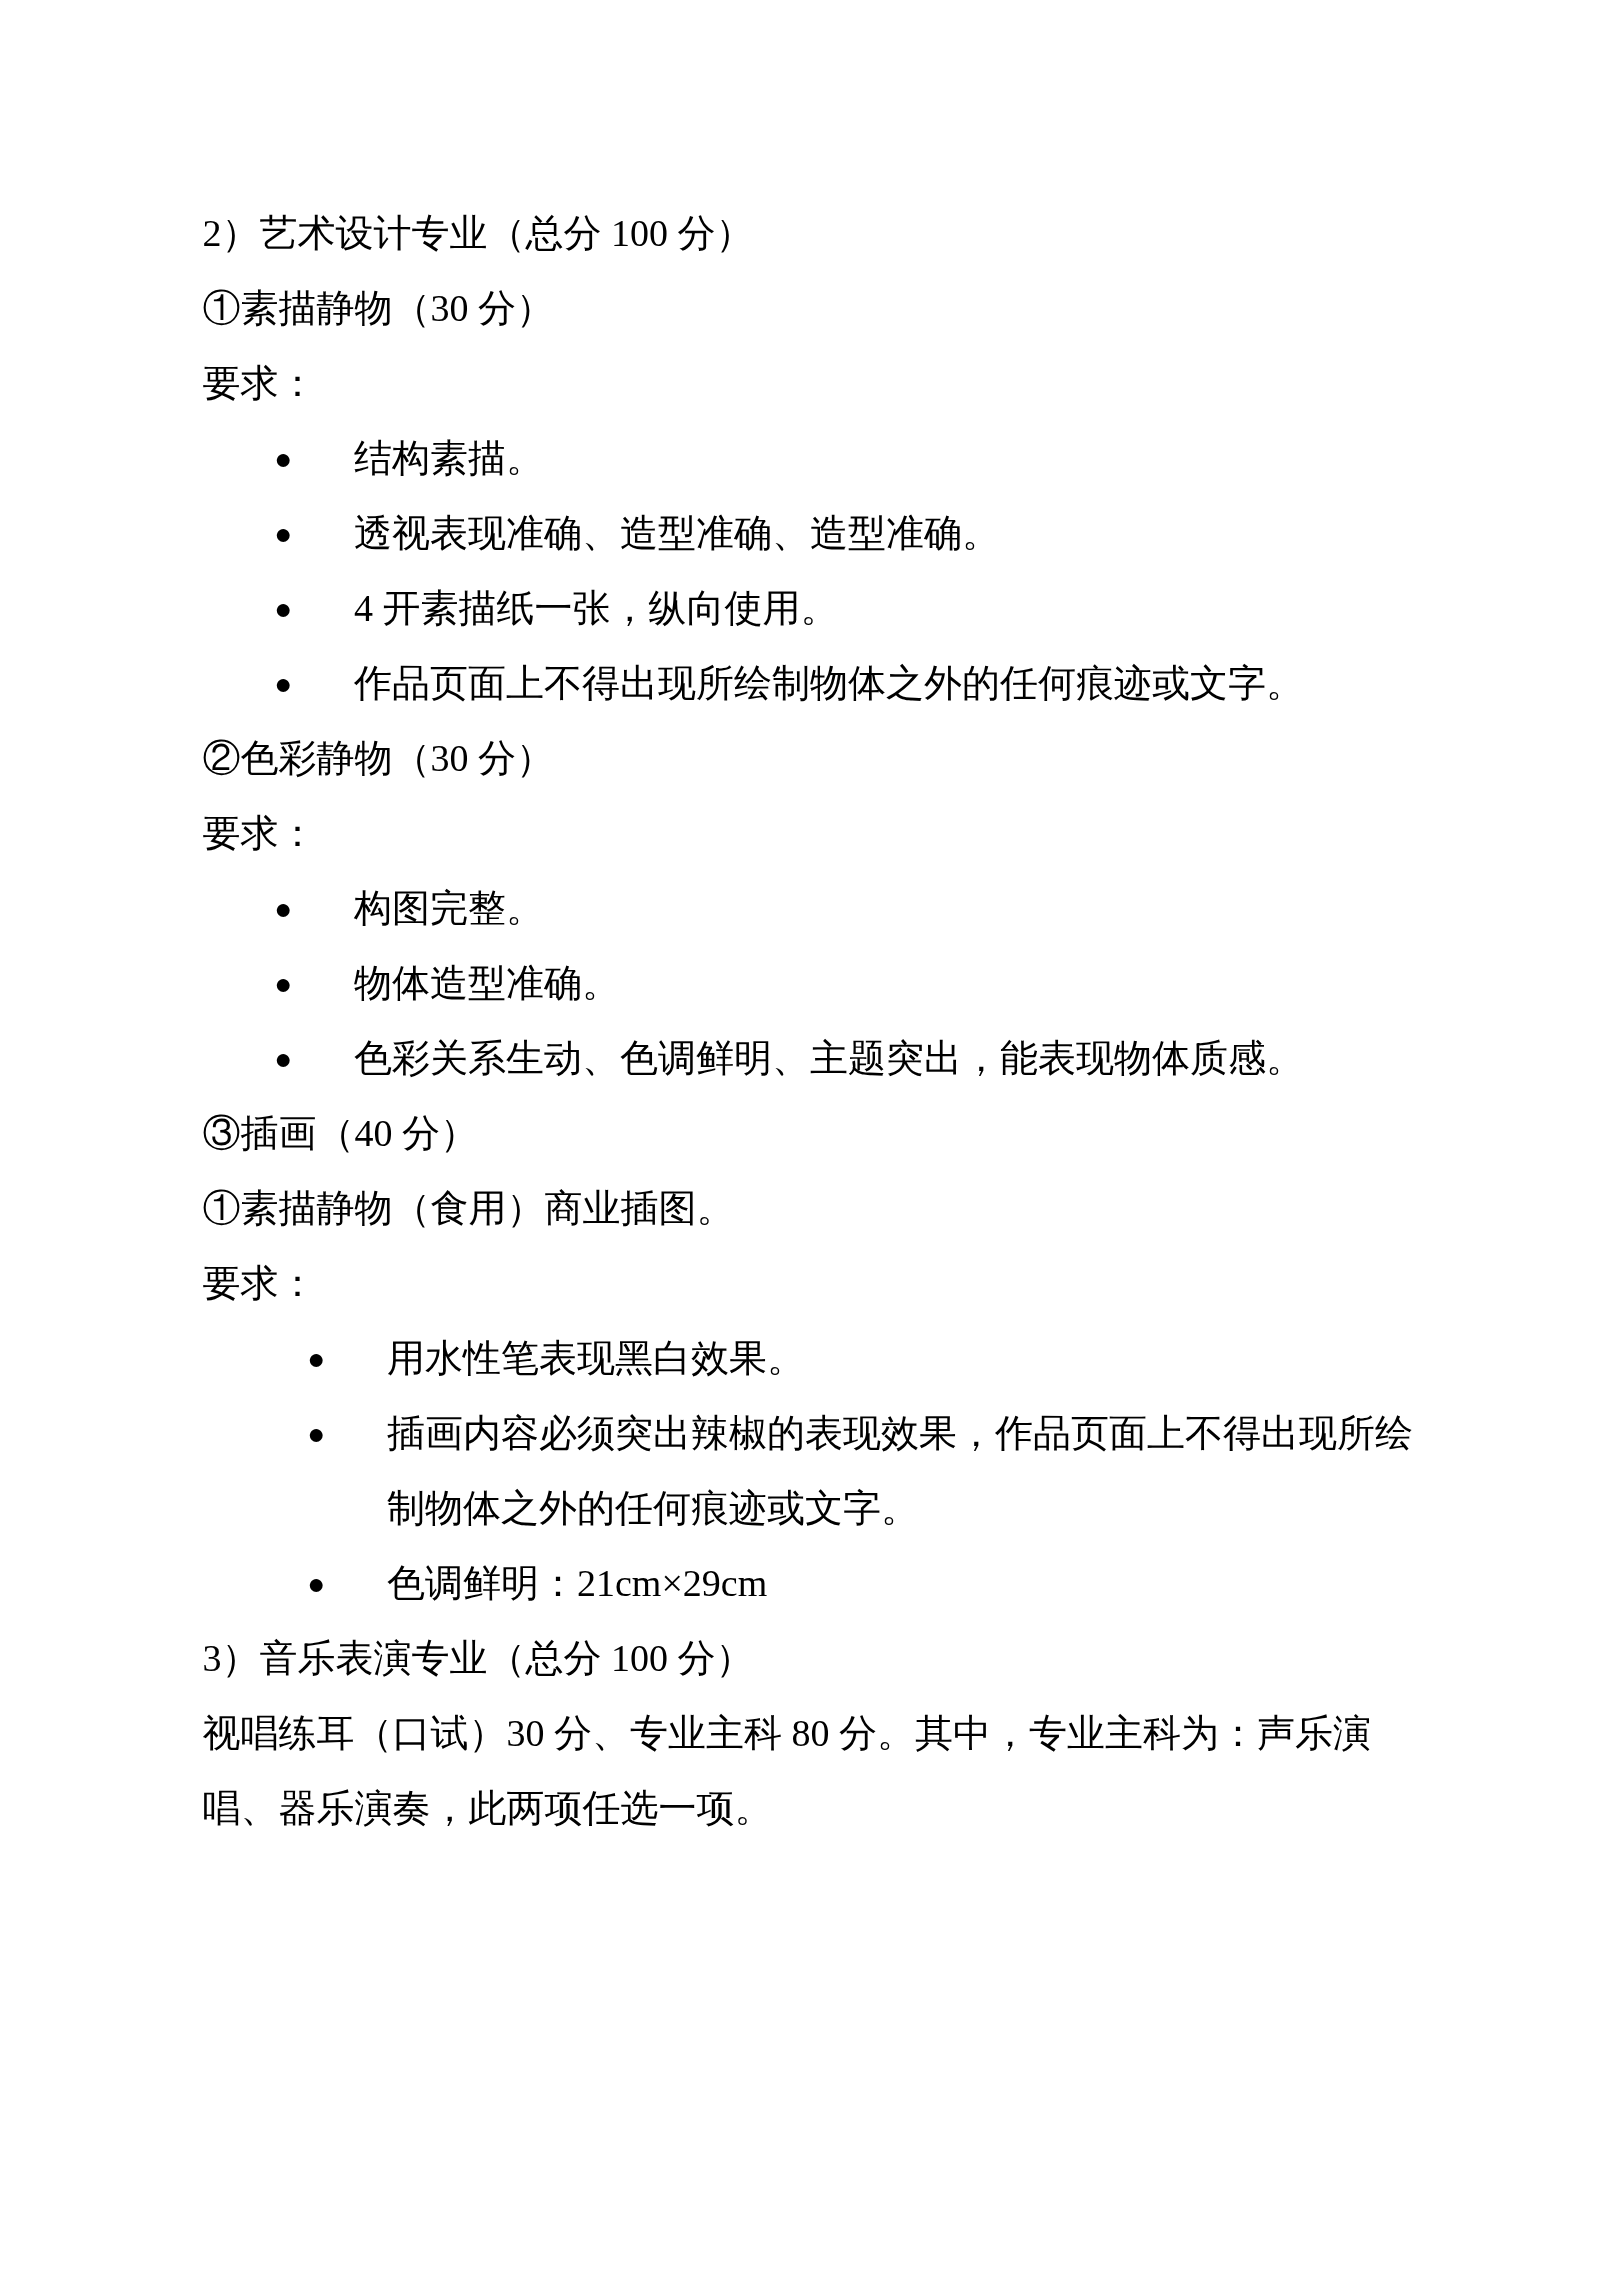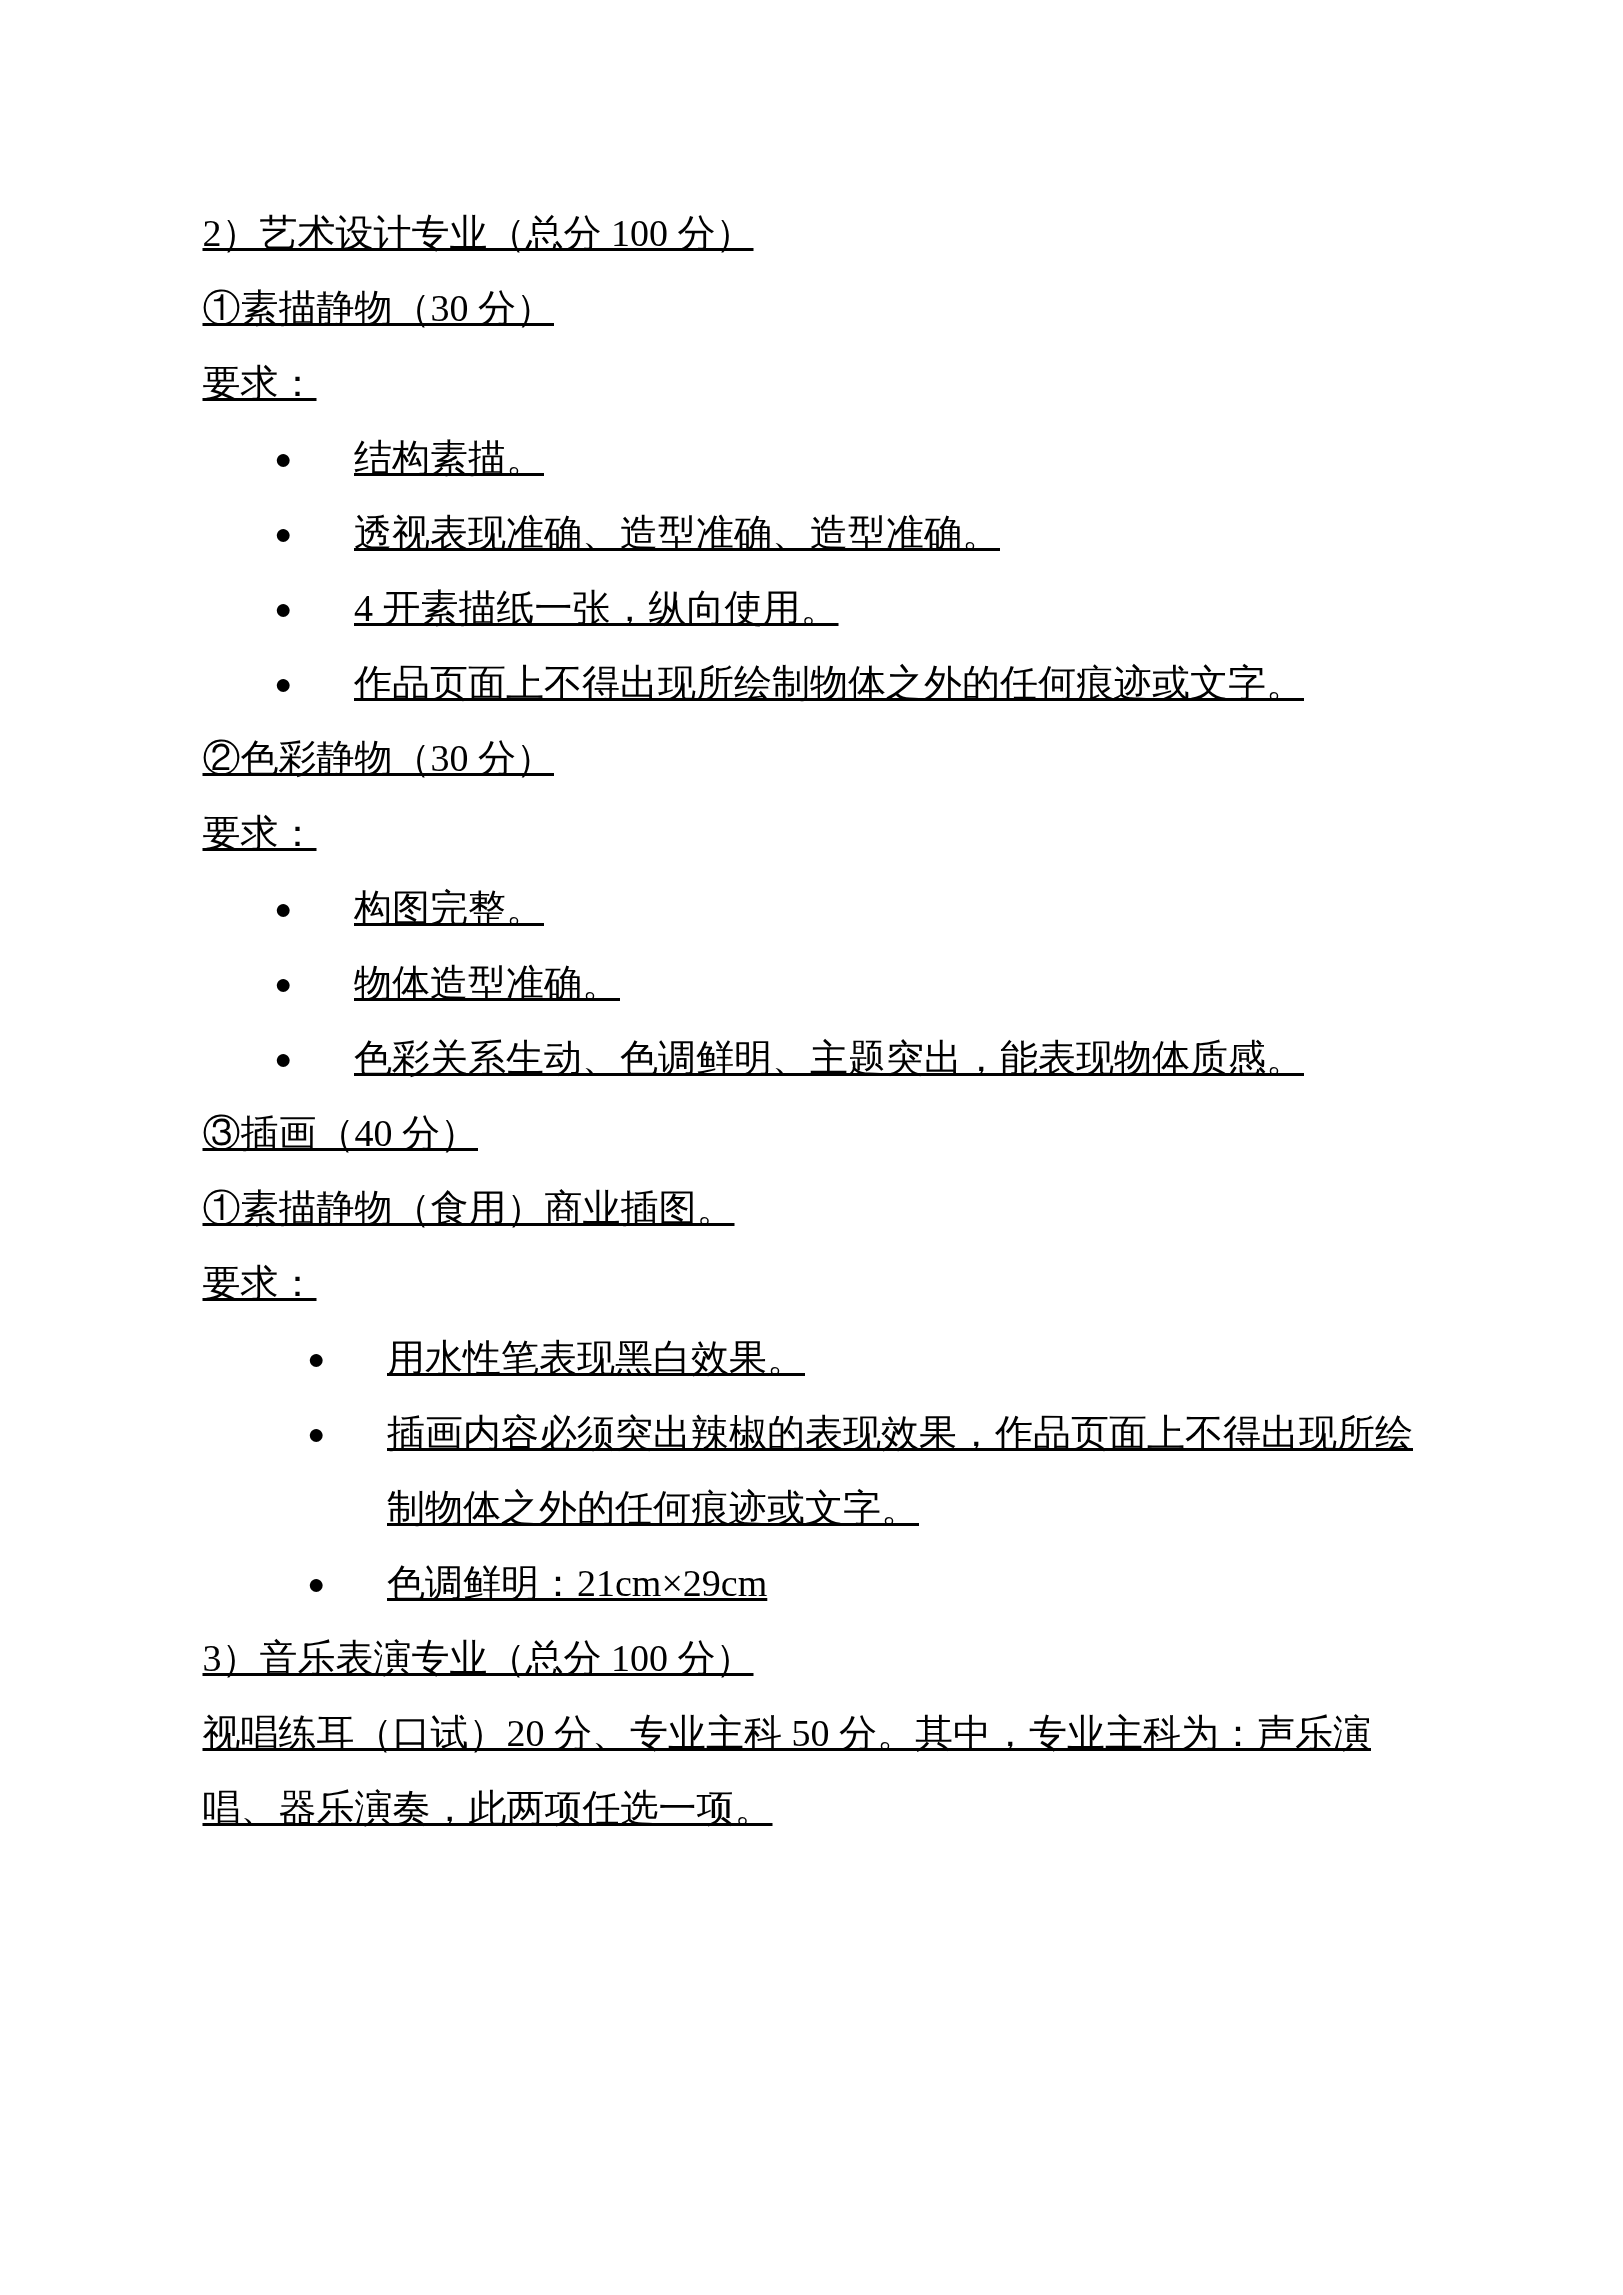--- a/index.html
+++ b/index.html
@@ -13,21 +13,20 @@
     font-family: "Liberation Serif", "DejaVu Serif", serif;
     color: #000000;
     overflow: hidden;
   }
   .page {
     position: relative;
     width: 1623px;
     height: 2295px;
     box-sizing: border-box;
     padding: 196px 196px 8px 196px;
-    text-decoration: underline;
   }
   .doc-body {
     font-size: 38px;
     line-height: 75px;
   }
   .para {
     margin: 0;
     padding: 0;
     white-space: pre-wrap;
   }
@@ -128,16 +127,16 @@
             <span class="dot">●</span>
             <span class="body-text">插画内容必须突出辣椒的表现效果，作品页面上不得出现所绘制物体之外的任何痕迹或文字。</span>
           </li>
           <li>
             <span class="dot">●</span>
             <span class="body-text">色调鲜明：21cm×29cm</span>
           </li>
         </ul>
       </div>
       <p class="para indent1">3）音乐表演专业（总分 100 分）</p>
-      <p class="para indent1">视唱练耳（口试）20 分、专业主科 50 分。其中，专业主科为：声乐演唱、器乐演奏，此两项任选一项。</p>
+      <p class="para indent1">视唱练耳（口试）30 分、专业主科 80 分。其中，专业主科为：声乐演唱、器乐演奏，此两项任选一项。</p>
     </div>
 </div>
 
 
 </body></html>

